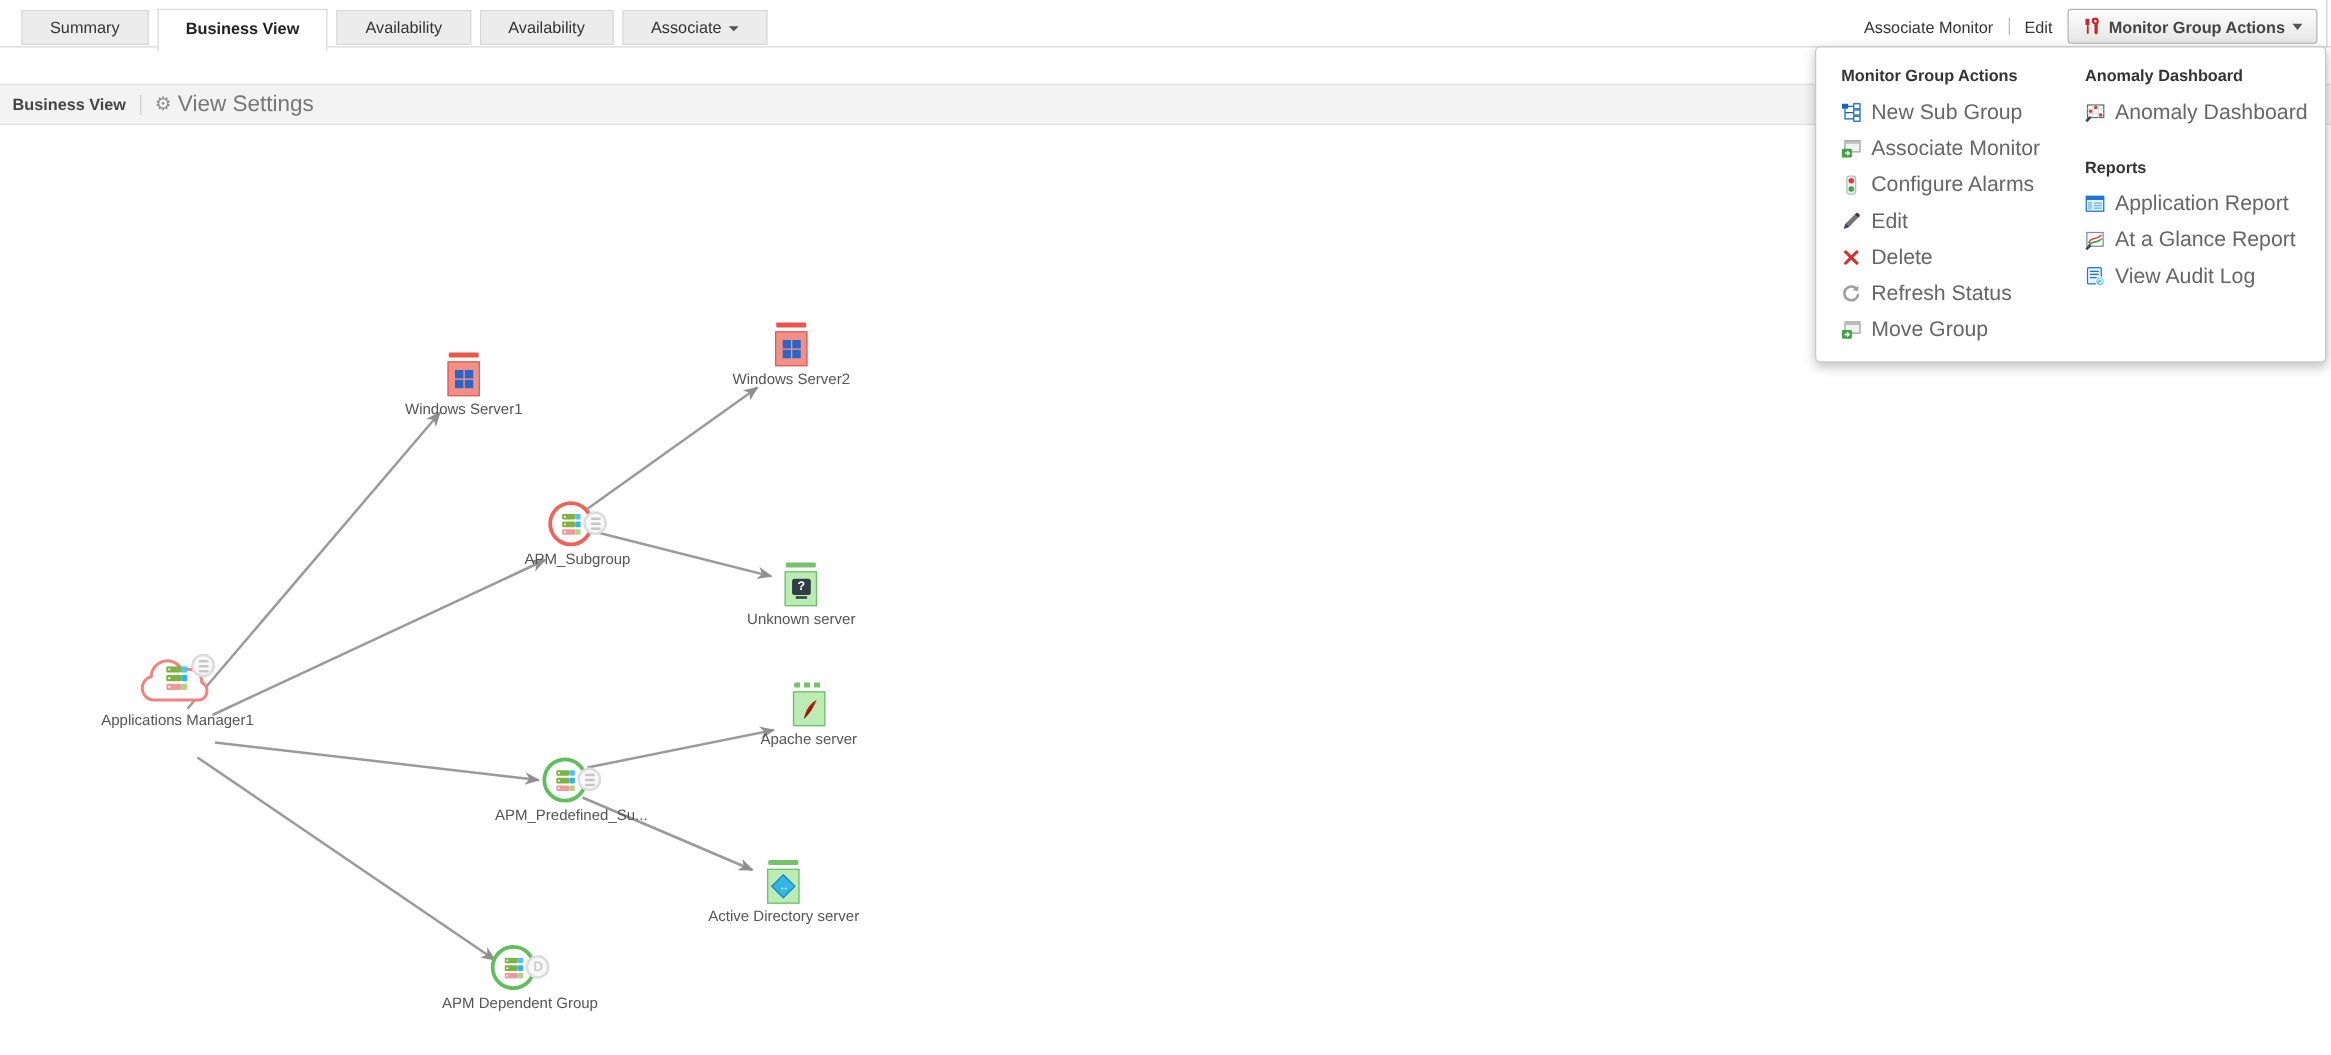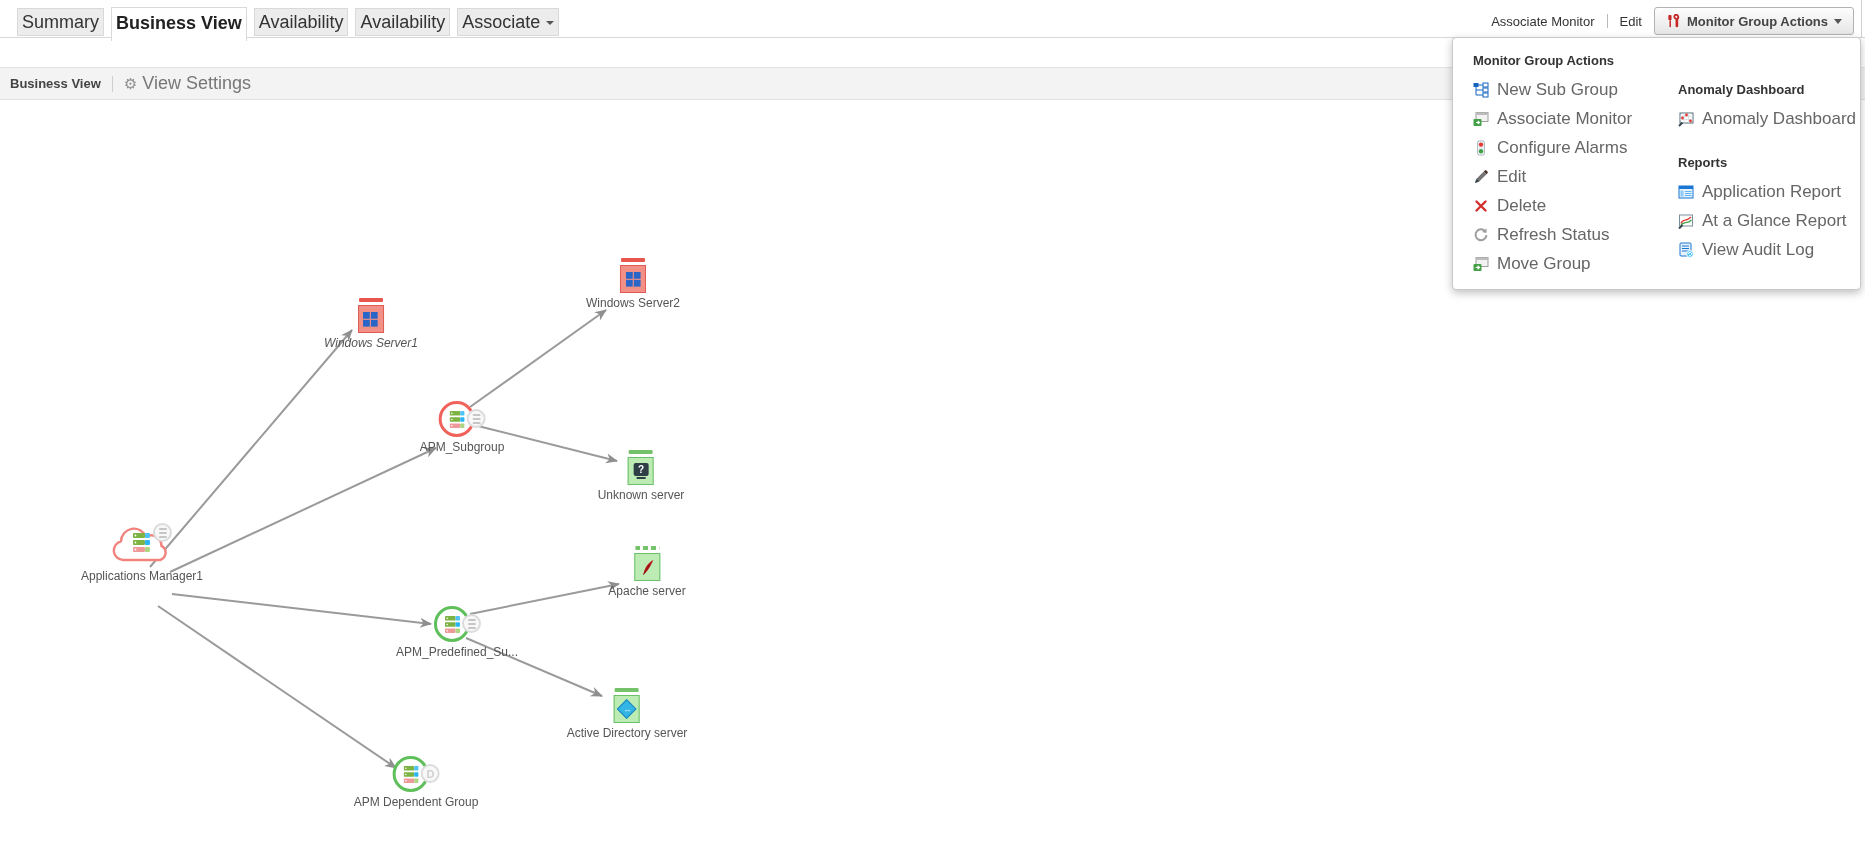--- a/index.html
+++ b/index.html
@@ -3,22 +3,22 @@
 <meta charset="utf-8">
 <style>
   * { box-sizing: border-box; margin: 0; padding: 0; }
   html,body { background:#fff; }
   body { font-family: "Liberation Sans", sans-serif; }
   .page { position:relative; width:1865px; height:844px; background:#fff; overflow:hidden; }
 
   
   .tabbar { position:absolute; left:0; top:0; width:100%; height:38px; background:#fff; border-bottom:1px solid #d8d8d8; }
   .tabs { position:absolute; left:17px; top:8px; display:flex; gap:7px; align-items:flex-start; }
-  .tab { height:28px; line-height:26px; padding:0 4px; background:#ececec; border:1px solid #d9d9d9;
-         font-size:18px; color:#333; cursor:pointer; white-space:nowrap; }
+  .tab { height:28px; line-height:26px; padding:0 22px; background:#ececec; border:1px solid #d9d9d9;
+         font-size:13px; color:#333; cursor:pointer; white-space:nowrap; }
   .tab.active { position:relative; z-index:3; margin-top:-1px; height:34px; line-height:30px; background:#fff;
                 border-bottom:none; font-weight:bold; color:#222; }
   .tab .caret { display:inline-block; width:0; height:0; border-left:4px solid transparent; border-right:4px solid transparent;
                 border-top:4px solid #555; margin-left:6px; vertical-align:middle; }
 
   
   .top-actions { position:absolute; top:0; right:11px; height:42px; display:flex; align-items:center; gap:12px; z-index:4; }
   .top-link { font-size:13px; color:#333; cursor:pointer; }
   .top-sep { width:1px; height:14px; background:#b9b9b9; }
   .mga-button { display:flex; align-items:center; gap:6px; height:28px; padding:0 11px; cursor:pointer;
@@ -33,21 +33,21 @@
   .toolbar-sep { width:1px; height:16px; background:#cfcfcf; margin:0 11px; }
   .gear { font-size:15px; color:#8f8f8f; margin-right:5px; cursor:pointer; line-height:1; }
   .view-settings { font-size:18px; color:#777; cursor:pointer; }
 
   .page-edge { position:absolute; left:1861px; top:0; width:1px; height:38px; background:#d0d0d0; }
 
   
   .dropdown { position:absolute; left:1452px; top:37px; width:409px; height:253px; background:#fff;
               border:1px solid #c9c9c9; border-radius:4px; box-shadow:0 3px 9px rgba(0,0,0,.25); z-index:10; }
   .dd-col-left  { position:absolute; left:20px;  top:15px; width:180px; }
-  .dd-col-right { position:absolute; left:225px; top:15px; width:180px;margin-top:29px; }
+  .dd-col-right { position:absolute; left:215px; top:15px; width:180px; }
   .dd-header { font-size:13px; font-weight:bold; color:#333; height:16px; margin-bottom:13px; white-space:nowrap; }
   .dd-item { display:flex; align-items:center; gap:8px; height:16px; margin-bottom:13px; font-size:17px; color:#666;
              cursor:pointer; white-space:nowrap; }
   .dd-item svg { flex:0 0 auto; }
   .dd-gap { height:15px; }
 
   
   .edges { position:absolute; left:0; top:0; z-index:1; pointer-events:none; }
   .node { position:absolute; display:flex; flex-direction:column; align-items:center; transform:translateX(-50%);
           z-index:2; cursor:pointer; }
@@ -160,21 +160,21 @@
       </svg>
       <div class="badge">
           <span class="bar"></span>
           <span class="bar"></span>
           <span class="bar"></span>
         </div>
     </div>
     <div class="node-label">Applications Manager1</div>
   </div>
 
-  <div class="node" style="left:371px; top:298px;font-style:italic;">
+  <div class="node" style="left:371px; top:282px;">
     <div class="srv-bar critical"></div>
     <div class="srv-box critical">
       <svg width="15" height="15" viewBox="0 0 16 16">
         <rect x="0" y="0" width="7.2" height="7.2" fill="#2a66c8"></rect>
           <rect x="8.4" y="0" width="7.2" height="7.2" fill="#2a66c8"></rect>
         <rect x="0" y="8.4" width="7.2" height="7.2" fill="#2a66c8"></rect>
           <rect x="8.4" y="8.4" width="7.2" height="7.2" fill="#2a66c8"></rect>
       </svg>
     </div>
     <div class="node-label">Windows Server1</div>

